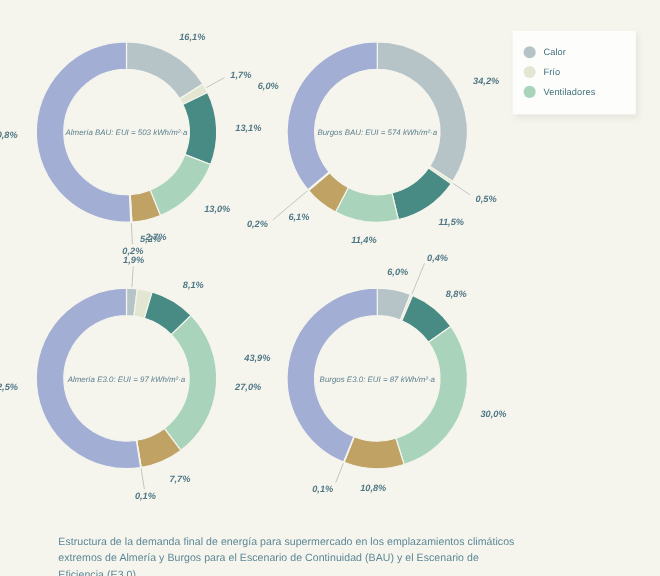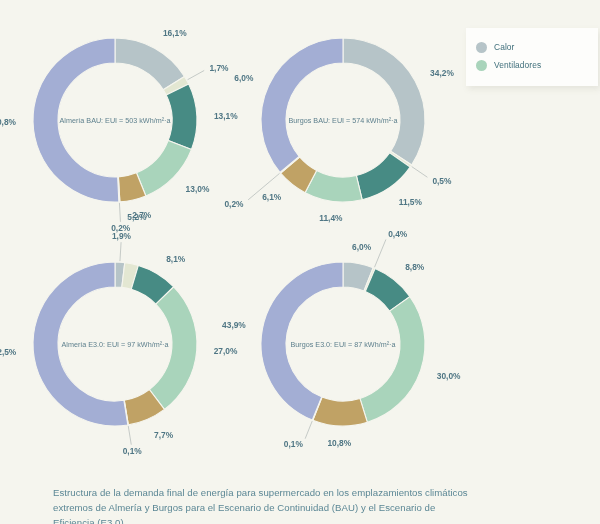--- a/index.html
+++ b/index.html
@@ -23,20 +23,21 @@
     height: 524px;
   }
 
   
   .charts-area {
     position: absolute;
     left: 0;
     top: 0;
     width: 460px;
     height: 462px;
+    font-style: italic;
   }
   .chart-cell {
     position: absolute;
     width: 230px;
     height: 231px;
   }
   .chart-cell svg {
     display: block;
     width: 230px;
     height: 231px;
@@ -58,21 +59,21 @@
     stroke: #b9bfbd;
     stroke-width: 0.8;
     fill: none;
   }
 
   
   .legend-panel {
     position: absolute;
     left: 466px;
     top: 28px;
-    width: 132px;
+    width: 112px;
     padding: 10px 8px 12px 10px;
     background: #fdfdfb;
     box-shadow: 2px 3px 6px rgba(120,120,100,0.13);
     box-sizing: border-box;
   }
   .legend-item {
     display: flex;
     align-items: center;
     height: 18px;
   }
@@ -193,20 +194,24 @@
         </svg>
       </div>
   </div>
 
   <div class="legend-panel">
     <div class="legend-item">
       <span class="legend-swatch" style="background: rgb(182, 196, 200);"></span>
       <span class="legend-label">Calor</span>
     </div>
     <div class="legend-item">
+      <span class="legend-swatch" style="background: rgb(227, 231, 210);"></span>
+      <span class="legend-label">Frío</span>
+    </div>
+    <div class="legend-item">
       <span class="legend-swatch" style="background: rgb(169, 212, 187);"></span>
       <span class="legend-label">Ventiladores</span>
     </div>
   </div>
 
   <div class="caption">Estructura de la demanda final de energía para supermercado en los emplazamientos climáticos extremos de Almería y Burgos para el Escenario de Continuidad (BAU) y el Escenario de Eficiencia (E3.0).</div>
 
 </div>
 
 </body></html>

